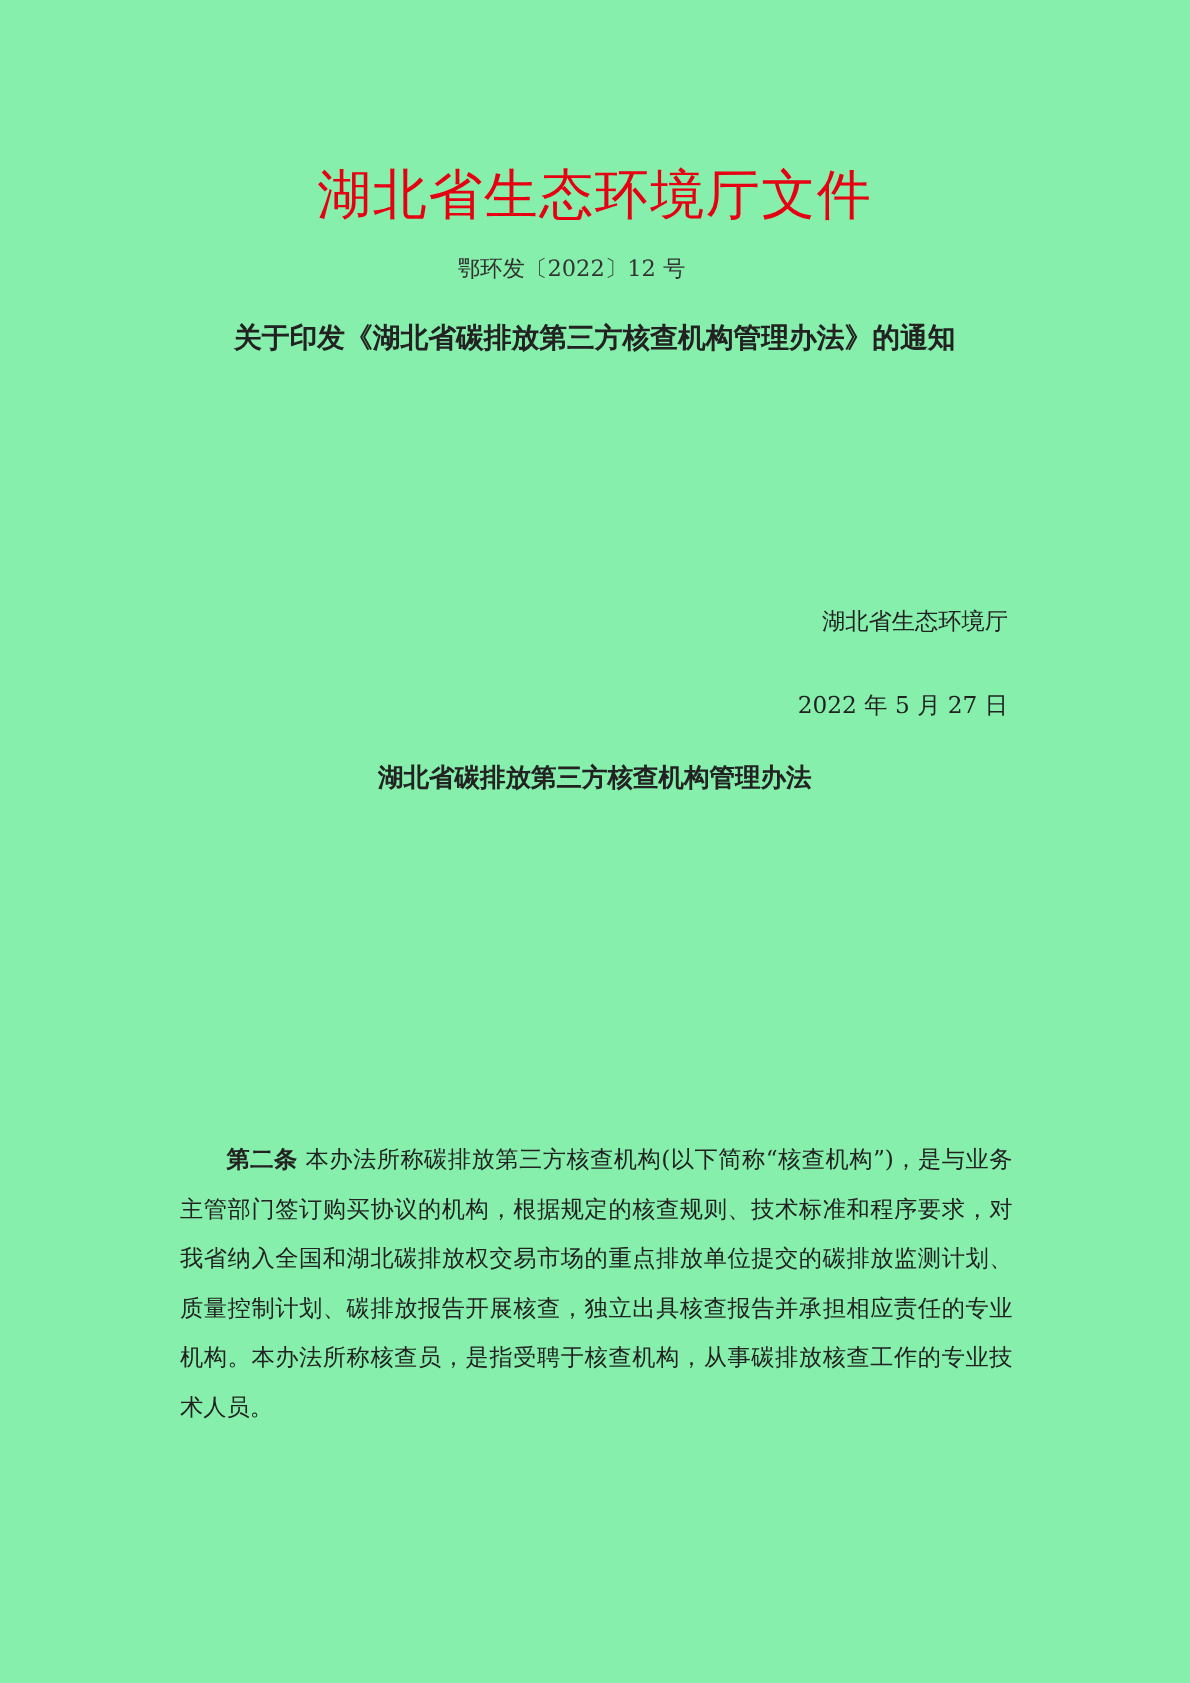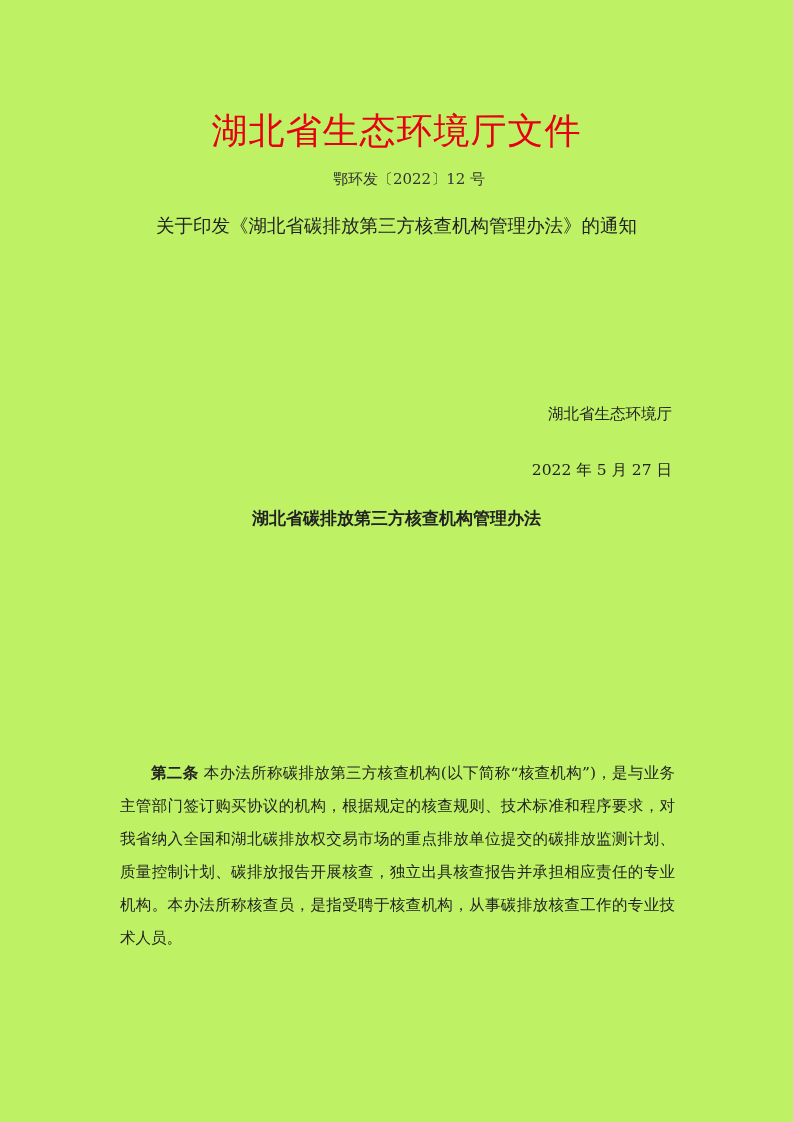--- a/index.html
+++ b/index.html
@@ -12,21 +12,21 @@
       height: 1122px;
       position: relative;
       overflow: hidden;
       font-family: "DejaVu Serif", "Liberation Serif", serif;
       color: #222222;
     }
     .page {
       position: absolute;
       left: 0; top: 0;
       width: 793px; height: 1122px;
-      background: #bef264;
+      background: #86efac;
     }
     .doc-header-title {
       position: absolute;
       top: 108px;
       left: 0;
       width: 793px;
       text-align: center;
       font-family: "DejaVu Sans", "Liberation Sans", sans-serif;
       font-size: 36px;
       line-height: 46px;
@@ -35,30 +35,29 @@
     }
     .doc-number {
       position: absolute;
       top: 168px;
       left: 0;
       width: 762px;
       text-align: center;
       font-size: 15px;
       line-height: 22px;
       color: #333;
-      padding-left: 28px;
     }
     .notice-title {
       position: absolute;
       top: 212px;
       left: 0;
       width: 793px;
       text-align: center;
       font-family: "DejaVu Sans", "Liberation Sans", sans-serif;
-      font-weight: normal;
+      font-weight: bold;
       font-size: 18.5px;
       line-height: 28px;
       color: #222;
     }
     .addressee {
       position: absolute;
       top: 262px;
       left: 120px;
       width: 560px;
       font-size: 15.5px;

